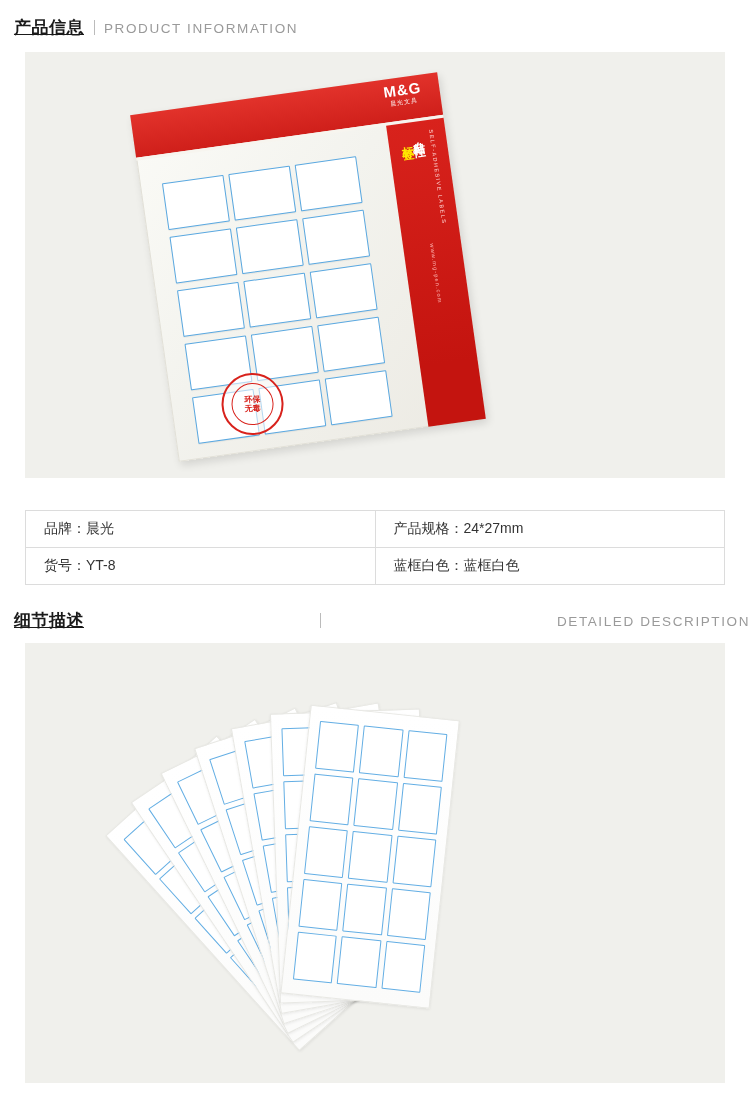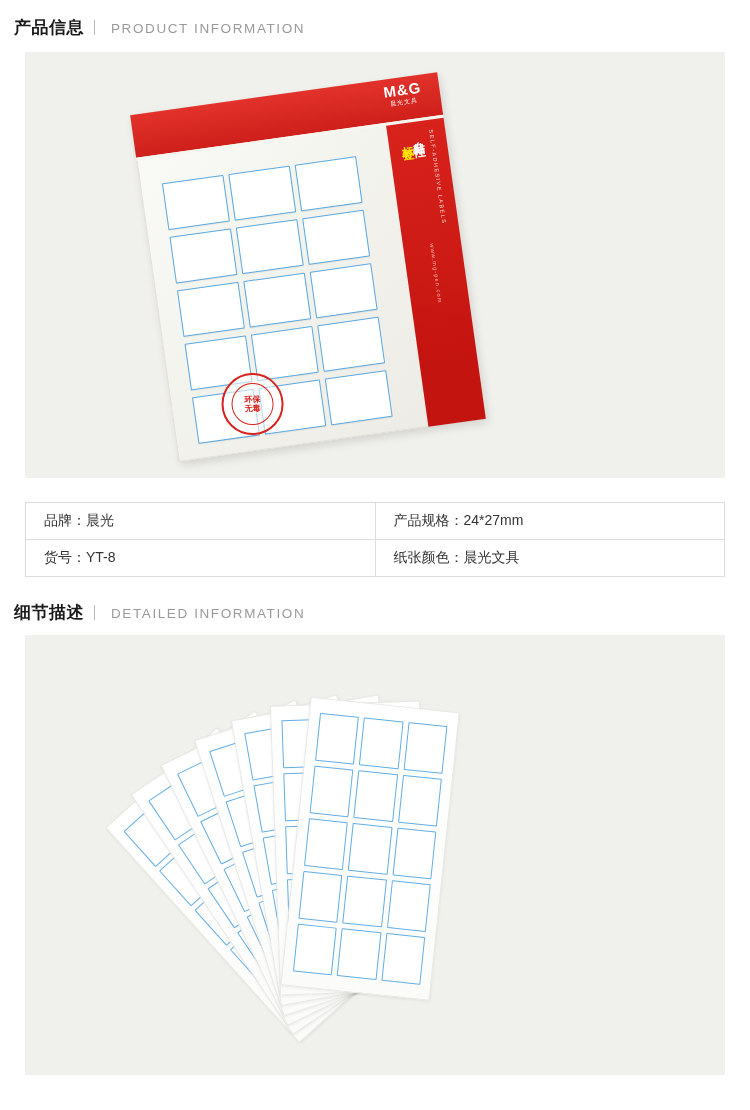--- a/index.html
+++ b/index.html
@@ -21,41 +21,41 @@
     align-items: baseline;
     padding: 0 0 0 14px;
     margin: 0;
   }
   .section-head .cn {
     font-size: 17px;
     font-weight: bold;
     color: #1a1a1a;
     letter-spacing: 0.5px;
     line-height: 1;
+    text-decoration: underline;
   }
   .section-head .bar {
     display: inline-block;
     width: 1px;
     height: 15px;
     background: #bbbbbb;
     margin: 0 9px 0 10px;
     position: relative;
     top: 2px;
   }
   .section-head .en {
     font-size: 13.5px;
     color: #9a9a9a;
     letter-spacing: 1.6px;
     font-weight: normal;
     line-height: 1;
-    margin-left: 7px;
   }
 
   #product-info-head { padding-top: 18px; }
-  #detail-head { padding-top: 0; }
+  #detail-head { padding-top: 0; justify-content: space-between; }
 
   
   .photo-panel {
     margin: 16px auto 0 auto;
     width: 700px;
     background: #f0f0ec;
     position: relative;
     overflow: hidden;
   }
   #main-photo { height: 426px; }
@@ -231,21 +231,21 @@
   }
   .sheet .mini-cell {
     border: 1.1px solid #63aee4;
     background: #ffffff;
     border-radius: 1px;
   }
 
   
   .spec-table {
     width: 700px;
-    margin: 24px auto 0 auto;
+    margin: 32px auto 0 auto;
     border-collapse: collapse;
     table-layout: fixed;
     padding-left: 17px;
   }
   .spec-table td {
     border: 1px solid #dcdcdc;
     height: 37px;
     padding: 0 18px;
     font-size: 14px;
     color: #333333;
@@ -307,31 +307,31 @@
 </div>
 
 <table class="spec-table">
   <tbody>
     <tr>
       <td>品牌：晨光</td>
       <td>产品规格：24*27mm</td>
     </tr>
     <tr>
       <td>货号：YT-8</td>
-      <td>纸张颜色：晨光文具</td>
+      <td>蓝框白色：蓝框白色</td>
     </tr>
   </tbody>
 </table>
 
 <div class="gap-24"></div>
 
 <div class="section-head" id="detail-head">
   <span class="cn">细节描述</span>
   <span class="bar"></span>
-  <span class="en">DETAILED INFORMATION</span>
+  <span class="en">DETAILED DESCRIPTION</span>
 </div>
 
 <div class="photo-panel" id="detail-photo">
   <div class="fan-wrap">
     <div class="sheet" style="transform: rotate(-42deg);">
       <div class="mini-grid">
         <div class="mini-cell"></div>
           <div class="mini-cell"></div>
           <div class="mini-cell"></div>
         <div class="mini-cell"></div>

